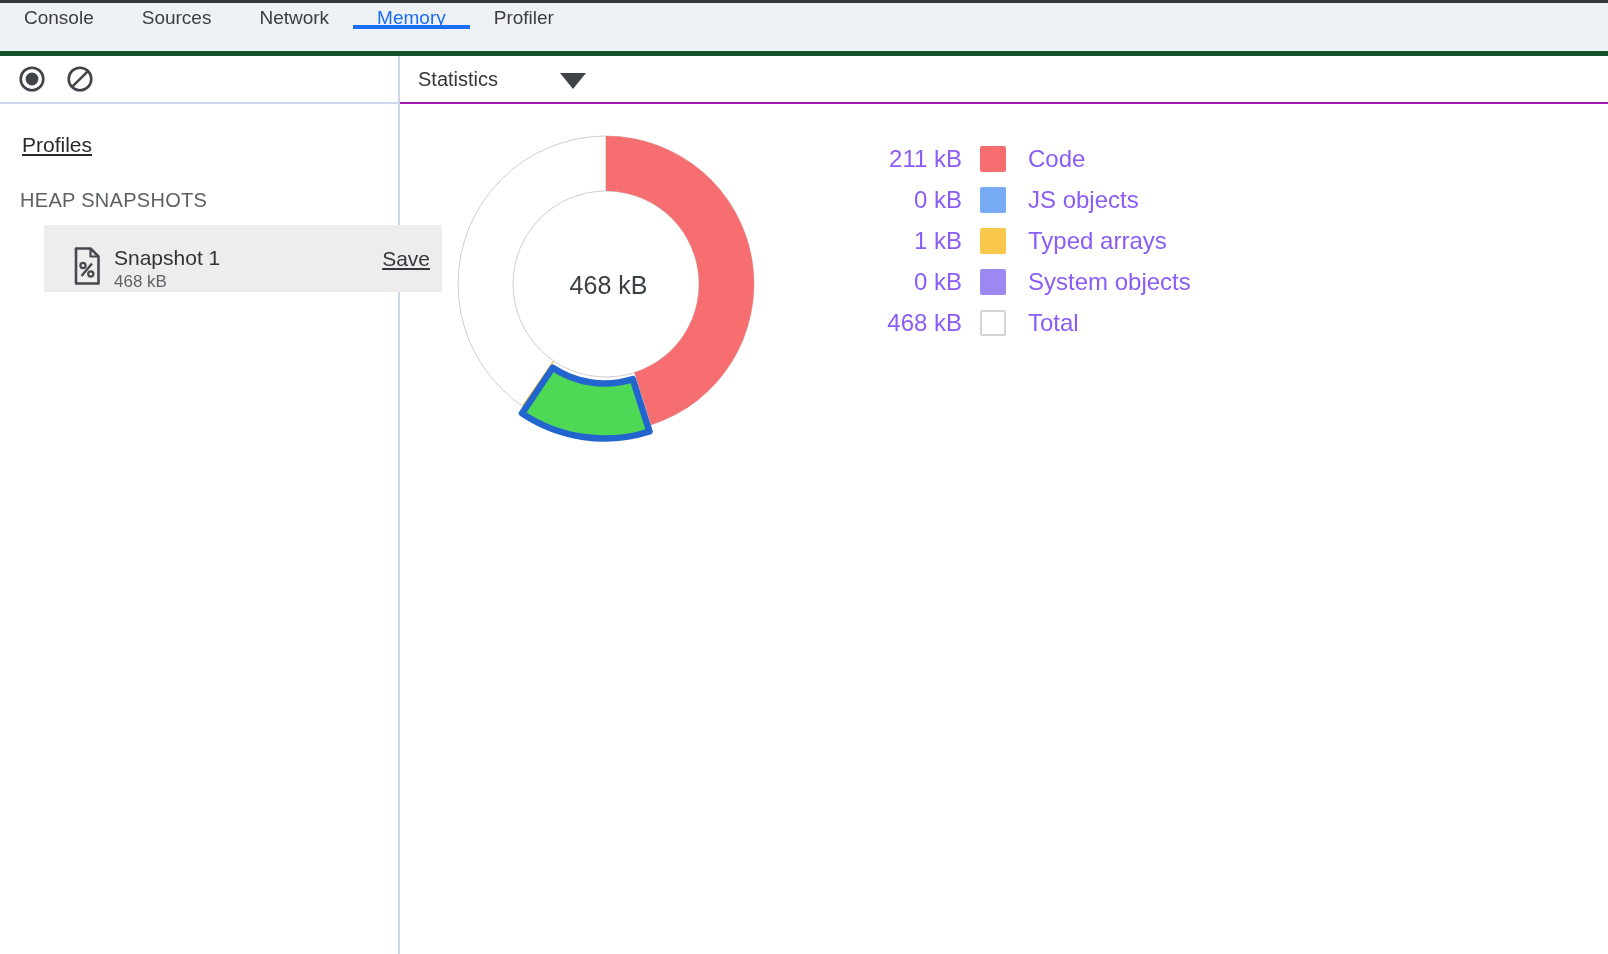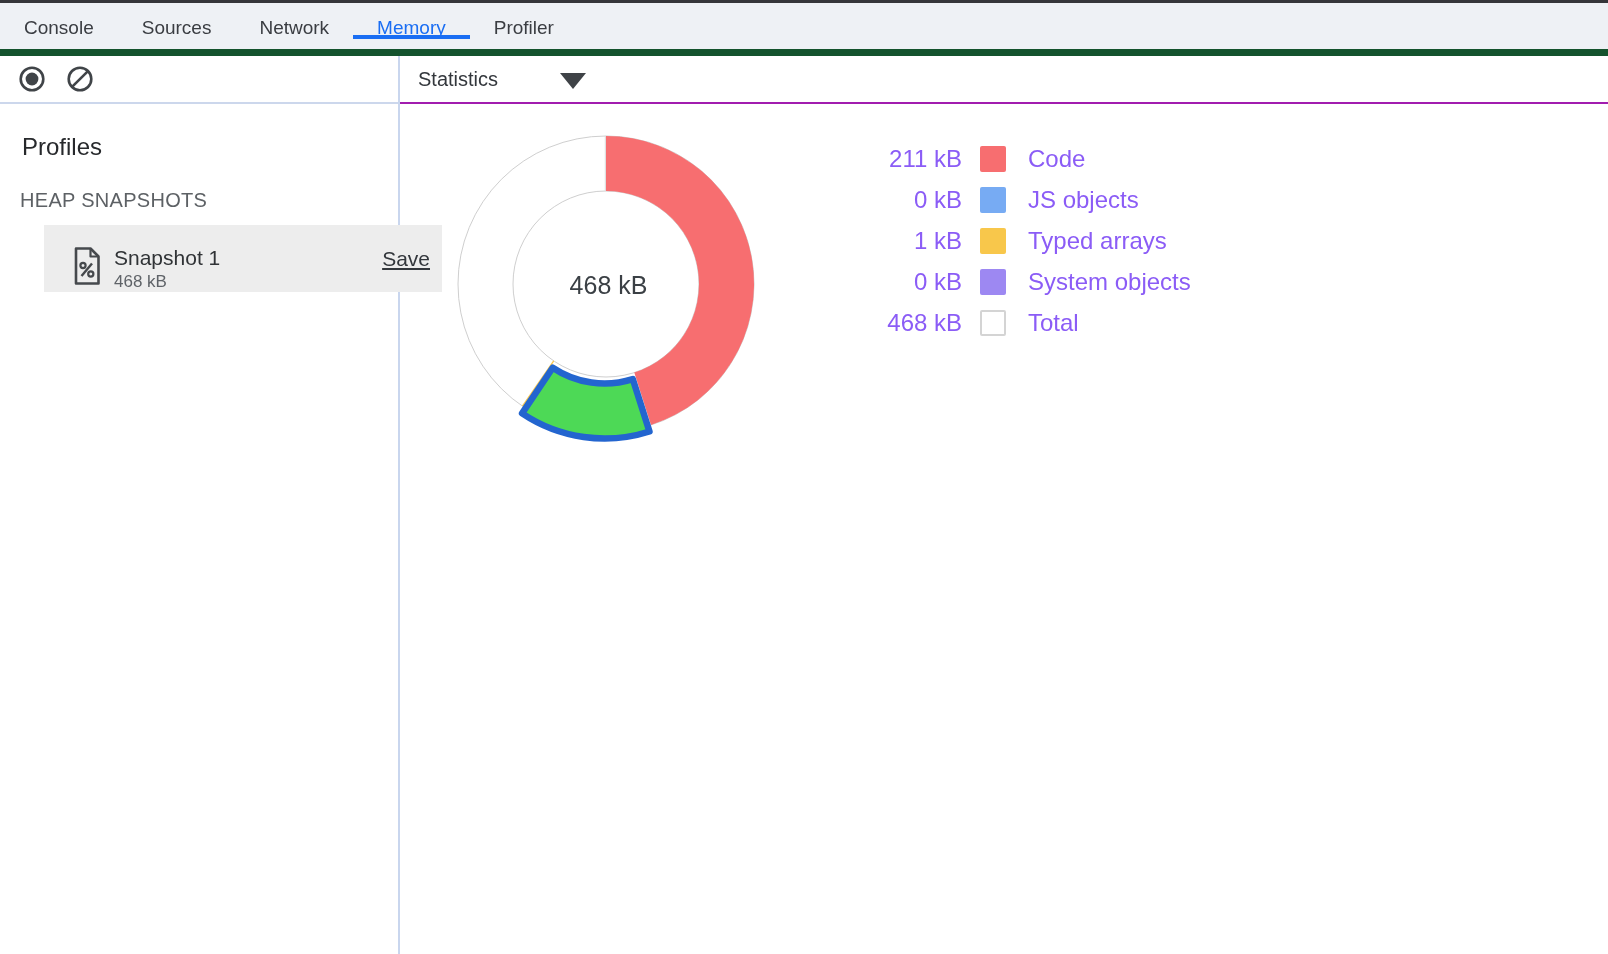--- a/index.html
+++ b/index.html
@@ -3,40 +3,40 @@
 <meta charset="utf-8">
 <style>
   * { box-sizing: border-box; margin: 0; padding: 0; }
   html,body { width:1608px; height:954px; background:#fff; overflow:hidden;
               font-family:"Liberation Sans", sans-serif; }
   .abs { position:absolute; }
 
   .top-strip { left:0; top:0; width:1608px; height:3px; background:#35363a; }
 
   .tabbar { left:0; top:3px; width:1608px; height:53px; background:#eef1f5;
-            border-bottom:7px solid #14532d; display:flex; align-items:center; }
+            border-bottom:5px solid #14532d; display:flex; align-items:flex-start; }
   .tab { display:flex; align-items:center; padding:4px 24px 0 24px; font-size:19px;
          color:#3a3d42; cursor:default; }
   .tab.active { color:#1a6ef3; box-shadow: inset 0 -4px 0 #1a6ef3; }
 
   .toolbar-left { left:0; top:56px; width:398px; height:48px; background:#fff;
                   border-bottom:2px solid #ccd7ec; display:flex; align-items:center;
                   padding-left:17px; gap:18px; }
   .toolbar-right { left:400px; top:56px; width:1208px; height:48px; background:#fff;
                    border-bottom:2px solid #a21caf; display:flex; align-items:center;
                    padding-left:18px; }
   .stats-label { font-size:20px; color:#33373c; }
   .tri-down { width:0; height:0; border-left:13px solid transparent;
               border-right:13px solid transparent; border-top:16px solid #3f4347;
               margin-left:62px; margin-top:4px; }
 
   .v-divider { left:398px; top:56px; width:2px; height:898px; background:#c9d6ee; }
 
   .sidebar { left:0; top:104px; width:398px; height:850px; background:#fff; }
-  .profiles-heading { left:22px; top:133px; font-size:24px; color:#27292c; }
+  .profiles-heading { left:22px; top:133px; font-size:21px; color:#27292c;text-decoration:underline; }
   .section-heading { left:20px; top:189px; font-size:20px; color:#5d6165; letter-spacing:0.3px; }
 
   .snapshot-row { left:0; top:225px; width:398px; height:67px; background:#ededed;
                   display:flex; align-items:flex-start; padding:22px 12px 0 28px;margin-left:44px; }
   .snap-text { margin-left:12px; }
   .snap-name { font-size:21px; color:#303336; line-height:22px; }
   .snap-size { font-size:17px; color:#5f6368; margin-top:3px; }
   .snap-spacer { flex:1; }
   .save-link { font-size:21px; color:#33373c; text-decoration:underline; cursor:pointer;text-align:right; }
 

